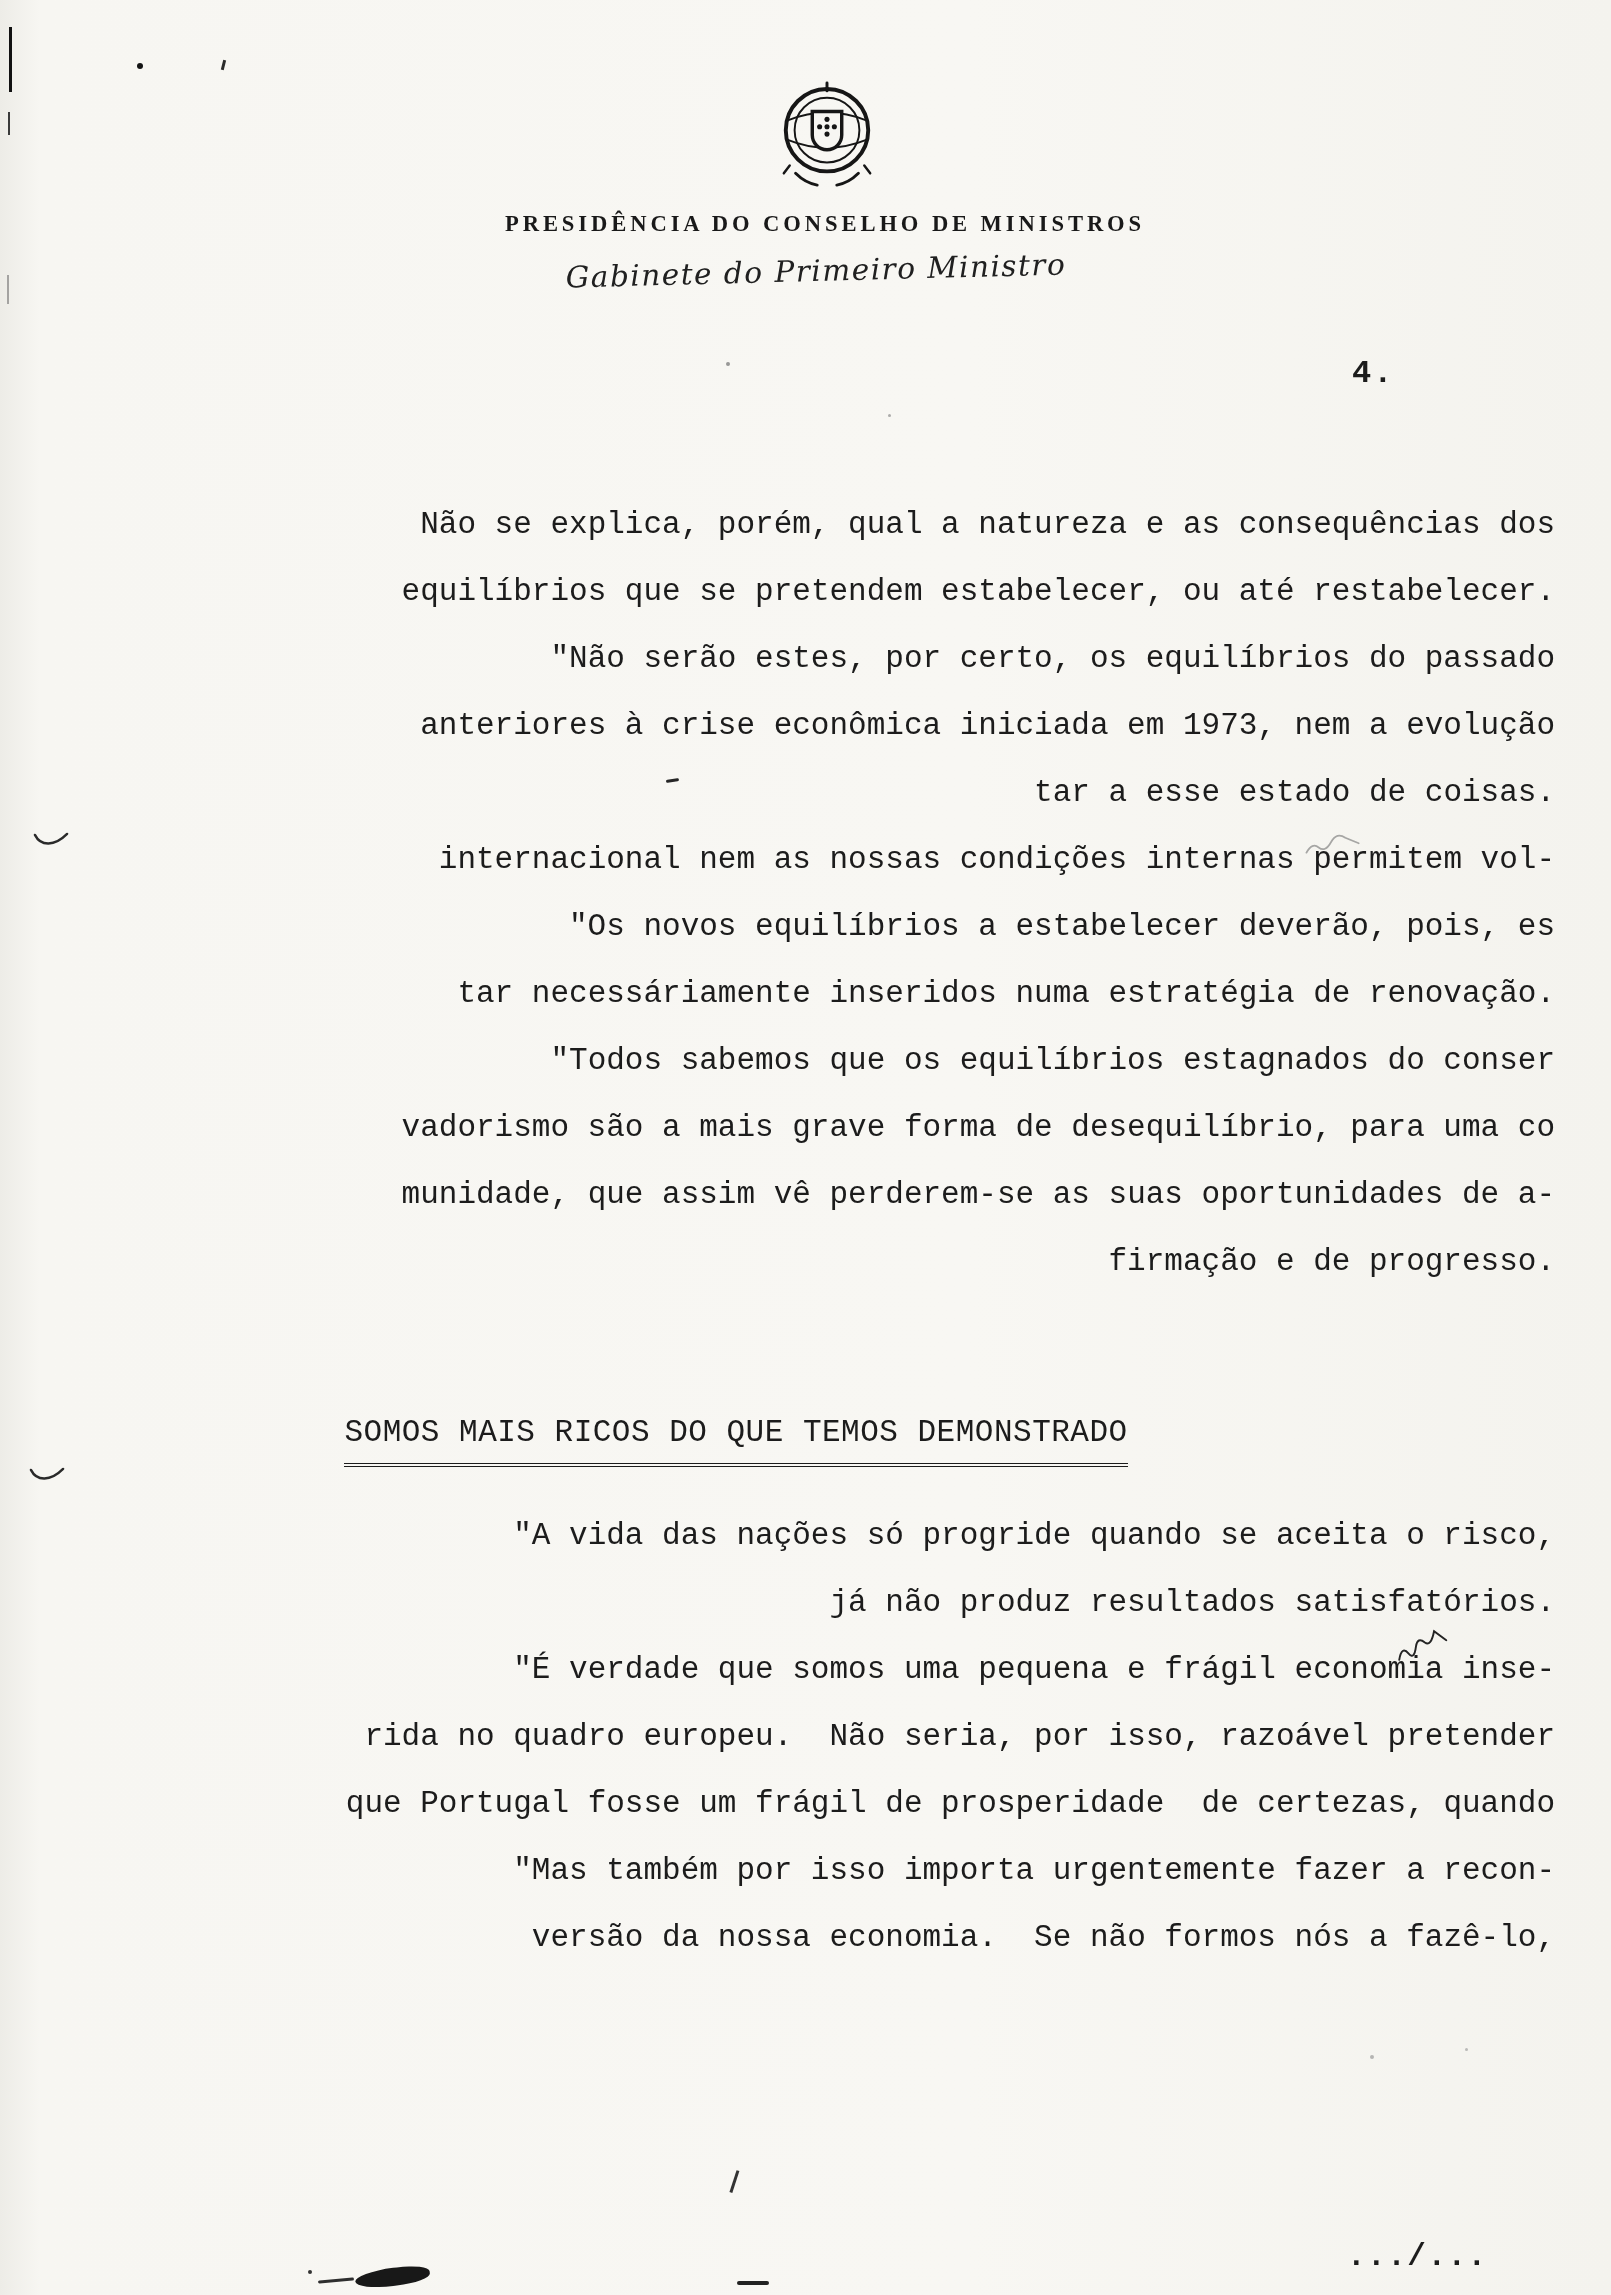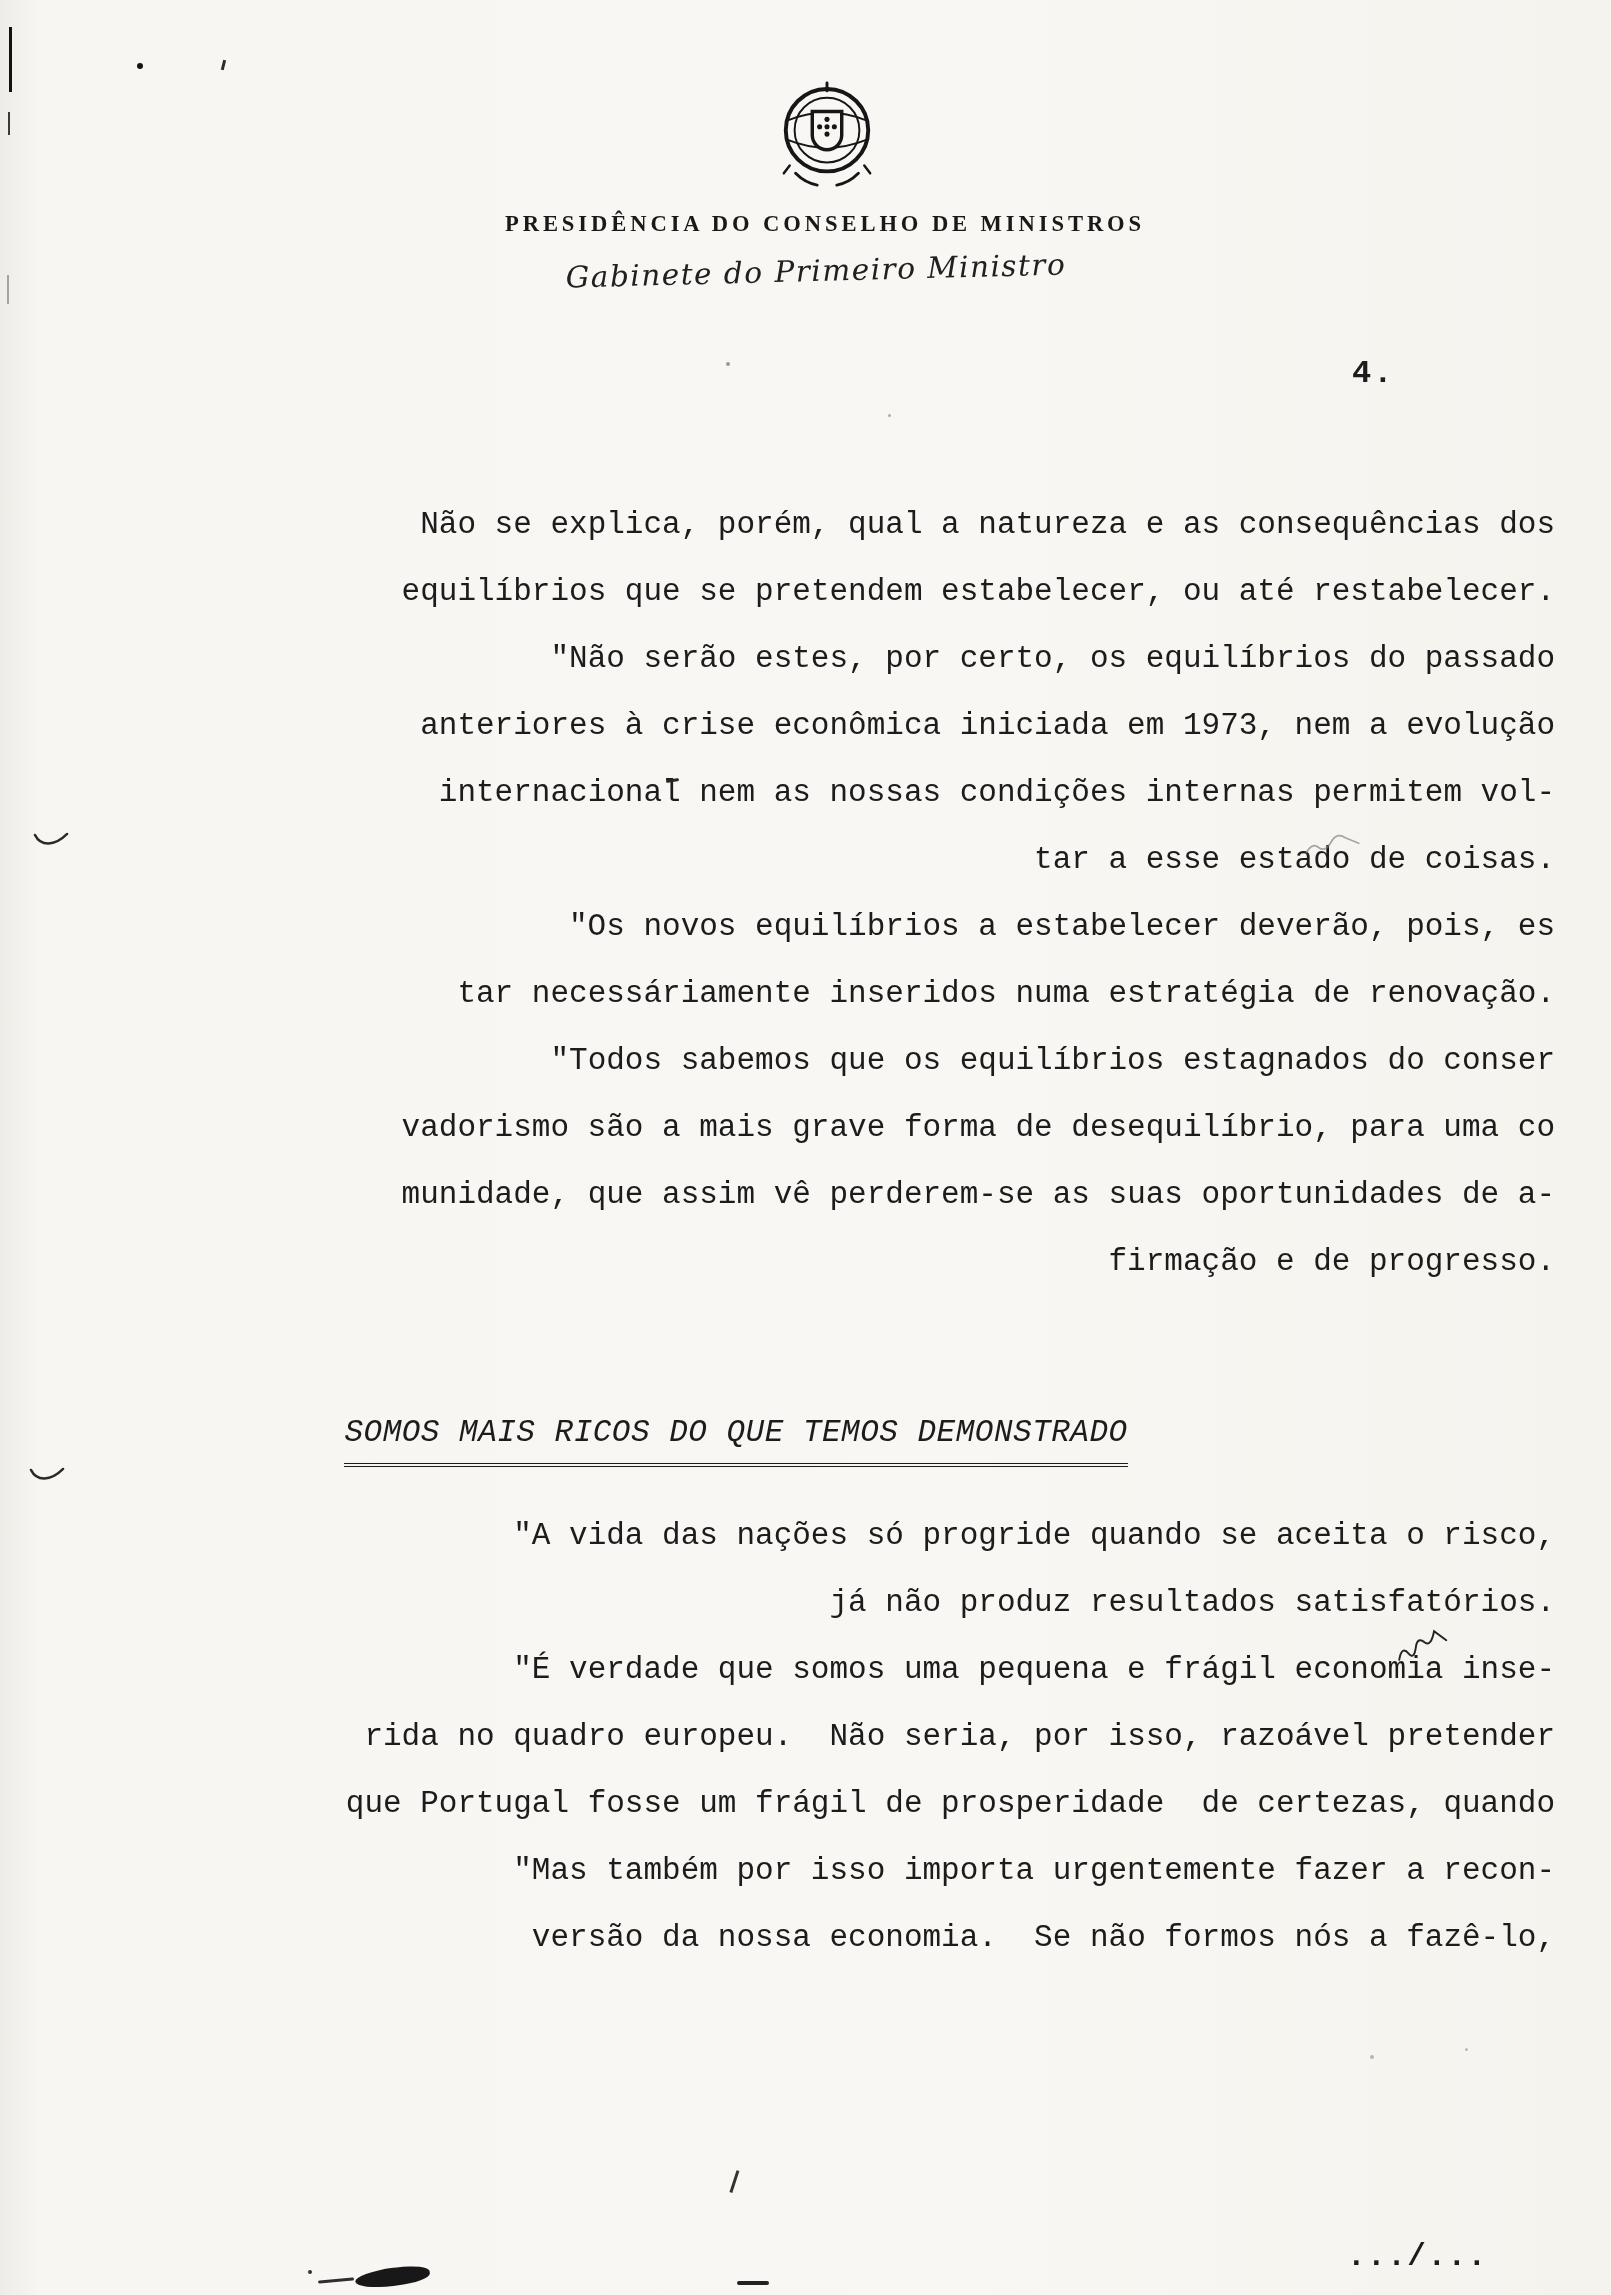--- a/index.html
+++ b/index.html
@@ -30,21 +30,21 @@
   }
   
   .text-block{position:absolute;left:268px;width:1287px;font-size:31px;line-height:67px;}
   .block-1{top:491px;}
   .block-2{top:1502px;}
   .line{white-space:pre;text-align:right;}
   .indent{padding-left:152px;}
   .tail{text-decoration-thickness:2.5px;text-underline-offset:7.9px;}
   .section-heading{
     position:absolute;left:268px;top:1359px;
-    font-size:31px;line-height:49px;letter-spacing:0.5px;white-space:pre;font-style:italic;
+    font-size:31px;line-height:49px;letter-spacing:0.5px;white-space:pre;
   }
   .heading-text{display:inline-block;border-bottom:4.9px double #1c1c1c;padding-bottom:5.9px;}
   .continuation{
     position:absolute;left:1347px;top:2239px;
     font-size:31px;letter-spacing:1.5px;white-space:pre;font-weight:700;
   }
   
   .artifact{position:absolute;}
   .edge-line-1{left:8.8px;top:27px;width:3.4px;height:65px;background:#111;}
   .edge-line-2{left:7.9px;top:112px;width:2.5px;height:22.6px;background:#3a3a3a;}
@@ -95,22 +95,22 @@
 
   <div class="org-title">PRESIDÊNCIA DO CONSELHO DE MINISTROS</div>
   <div class="office-script">Gabinete do Primeiro Ministro</div>
   <div class="page-number">4.</div>
 
   <div class="text-block block-1">
     <div class="line"><span>Não se explica, porém, qual a natureza e as consequências dos</span><span class="tail"></span></div>
     <div class="line"><span>equilíbrios que se pretendem estabelecer, ou até restabelecer.</span><span class="tail"></span></div>
     <div class="line indent"><span>"Não serão estes, por certo, os equilíbrios do passado</span><span class="tail"></span></div>
     <div class="line"><span>anteriores à crise econômica iniciada em 1973, nem a evolução</span><span class="tail"></span></div>
+    <div class="line"><span>tar a esse estado de coisas.</span><span class="tail"></span></div>
     <div class="line"><span>internacional nem as nossas condições internas permitem vol-</span><span class="tail"></span></div>
-    <div class="line"><span>tar a esse estado de coisas.</span><span class="tail"></span></div>
     <div class="line indent"><span>"Os novos equilíbrios a estabelecer deverão, pois, </span><span class="tail">es</span></div>
     <div class="line"><span>tar necessáriamente inseridos numa estratégia de renovação.</span><span class="tail"></span></div>
     <div class="line indent"><span>"Todos sabemos que os equilíbrios estagnados do conse</span><span class="tail">r</span></div>
     <div class="line"><span>vadorismo são a mais grave forma de desequilíbrio, para uma c</span><span class="tail">o</span></div>
     <div class="line"><span>munidade, que assim vê perderem-se as suas oportunidades de a-</span><span class="tail"></span></div>
     <div class="line"><span>firmação e de progresso.</span><span class="tail"></span></div>
   </div>
 
   <div class="section-heading">
     <span class="heading-text">SOMOS MAIS RICOS DO QUE TEMOS DEMONSTRADO</span>

